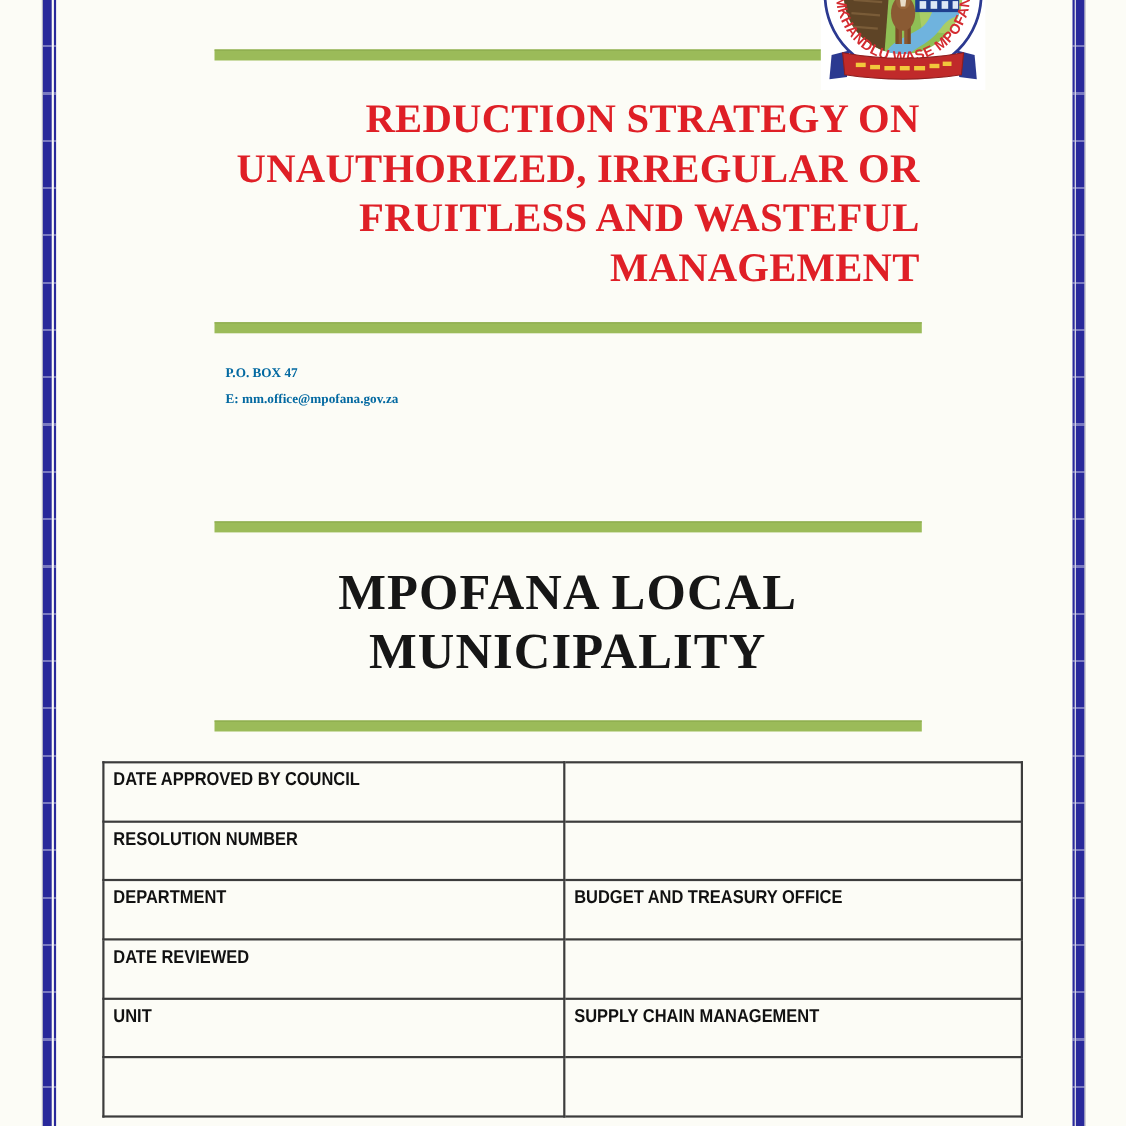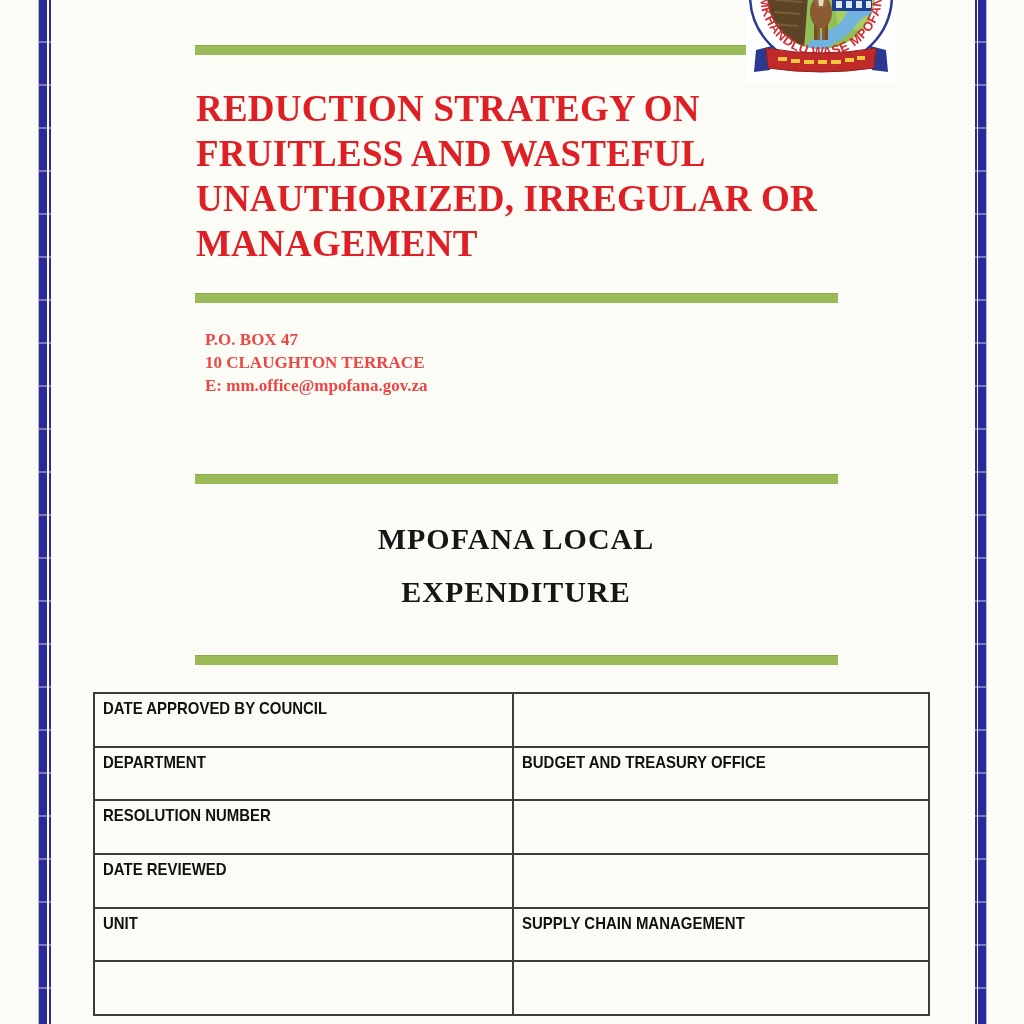--- a/index.html
+++ b/index.html
@@ -42,35 +42,35 @@
   #bar-4 { top:655px; }
 
   
   .logo-wrap {
     position:absolute; left:746px; top:-78px; width:150px; height:160px; z-index:2;
   }
 
   
   .doc-title {
     position:absolute; left:196px; top:86px; width:640px;
-    text-align:left; color:#DF1F26; font-weight:bold;
+    text-align:right; color:#DF1F26; font-weight:bold;
     font-size:37px; line-height:45px; letter-spacing:0.2px; z-index:2;
   }
 
   
   .address {
     position:absolute; left:205px; top:328px; width:560px;
-    color:#ef4444; font-weight:bold; font-size:17px; line-height:23px; z-index:2;
+    color:#0369a1; font-weight:bold; font-size:12px; line-height:23px; z-index:2;
   }
 
   
   .org-name {
     position:absolute; left:196px; top:512px; width:640px;
     text-align:center; color:#161616; font-weight:bold;
-    font-size:30px; line-height:53px; letter-spacing:1px; z-index:2;
+    font-size:46px; line-height:53px; letter-spacing:1px; z-index:2;
   }
 
   
   table.info {
     position:absolute; left:93px; top:692px; width:837px; height:324px;
     border-collapse:collapse; z-index:2;
     font-family:"Liberation Sans", sans-serif;
   }
   table.info td {
     border:2px solid #3C3C3C; vertical-align:top;
@@ -160,51 +160,50 @@
       <rect x="72" y="138" width="9" height="4" fill="#F2C83C"></rect>
       <rect x="85" y="138" width="10" height="4" fill="#F2C83C"></rect>
       <rect x="99" y="136" width="9" height="4" fill="#F2C83C"></rect>
       <rect x="111" y="134" width="8" height="4" fill="#F2C83C"></rect>
     </g>
   </svg>
 </div>
 
 <div class="doc-title">
   <div>REDUCTION STRATEGY ON</div>
+  <div>UNAUTHORIZED, IRREGULAR OR</div>
   <div>FRUITLESS AND WASTEFUL</div>
-  <div>UNAUTHORIZED, IRREGULAR OR</div>
   <div>MANAGEMENT</div>
 </div>
 
 <div class="address">
   <div>P.O. BOX 47</div>
-  <div>10 CLAUGHTON TERRACE</div>
   <div>E: mm.office@mpofana.gov.za</div>
 </div>
 
 <div class="org-name">
   <div>MPOFANA LOCAL</div>
-  <div>EXPENDITURE</div>
+  <div>MUNICIPALITY</div>
 </div>
 
 <table class="info">
   <tbody>
     <tr>
       <td class="c-label"><span class="cell-text">DATE APPROVED BY COUNCIL</span></td>
       <td class="c-value"><span class="cell-text"></span></td>
     </tr>
     <tr>
+      <td class="c-label"><span class="cell-text">RESOLUTION NUMBER</span></td>
+      <td class="c-value"><span class="cell-text"></span></td>
+    </tr>
+    <tr>
       <td class="c-label"><span class="cell-text">DEPARTMENT</span></td>
       <td class="c-value"><span class="cell-text">BUDGET AND TREASURY OFFICE</span></td>
     </tr>
     <tr>
-      <td class="c-label"><span class="cell-text">RESOLUTION NUMBER</span></td>
-      <td class="c-value"><span class="cell-text"></span></td>
-    </tr>
-    <tr>
       <td class="c-label"><span class="cell-text">DATE REVIEWED</span></td>
       <td class="c-value"><span class="cell-text"></span></td>
     </tr>
     <tr>
       <td class="c-label"><span class="cell-text">UNIT</span></td>
       <td class="c-value"><span class="cell-text">SUPPLY CHAIN MANAGEMENT</span></td>
     </tr>
     <tr>
       <td class="c-label"><span class="cell-text"></span></td>
       <td class="c-value"><span class="cell-text"></span></td>

